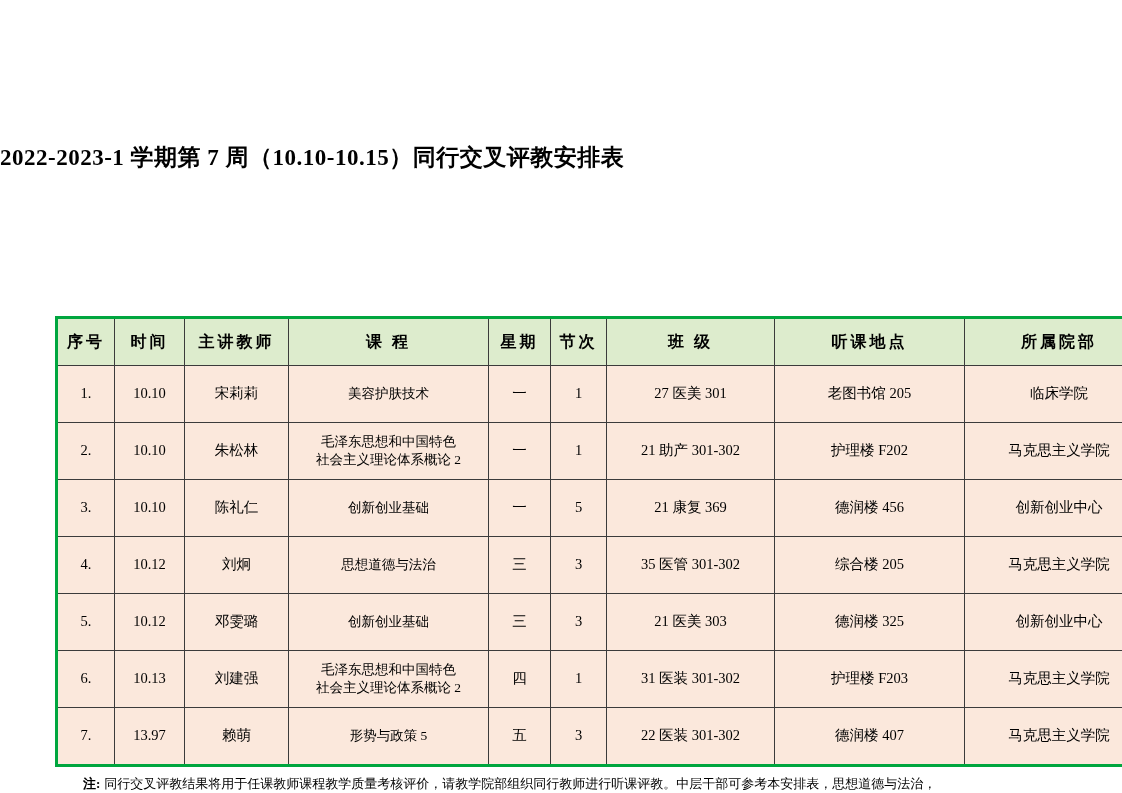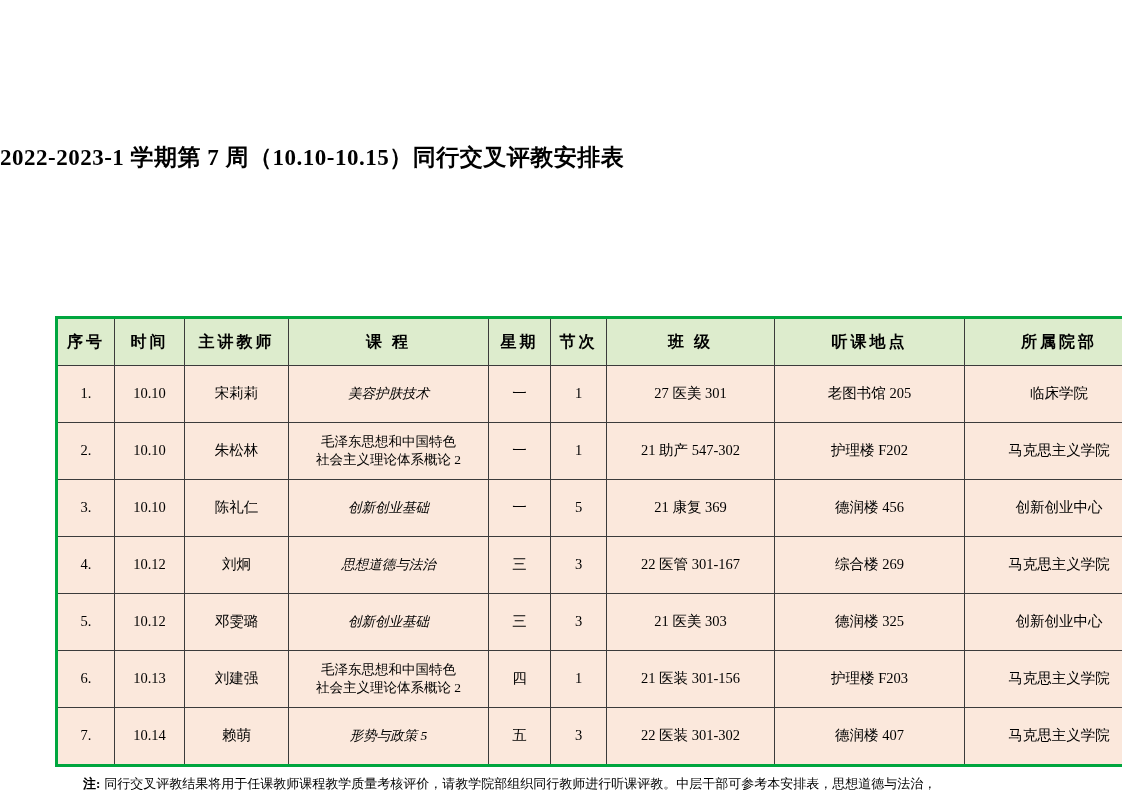--- a/index.html
+++ b/index.html
@@ -72,21 +72,20 @@
   .c-place { width: 190px; }
   .c-dept  { width: 190px; }
 
   .course-cell .line {
     display: block;
     font-size: 13.5px;
     line-height: 1.35;
   }
   .course-cell.single {
     font-size: 14.5px;
-    font-style: italic;
   }
   .note {
     position: absolute;
     left: 55px;
     top: 630px;
     width: 1012px;
     font-size: 13px;
     line-height: 1.9;
     font-family: "Liberation Serif", serif;
     color: #000;
@@ -149,21 +148,21 @@
         <tr>
           <td>2.</td>
           <td>10.10</td>
           <td>朱松林</td>
           <td class="course-cell">
             <span class="line">毛泽东思想和中国特色</span>
             <span class="line">社会主义理论体系概论 2</span>
           </td>
           <td>一</td>
           <td>1</td>
-          <td>21 助产 547-302</td>
+          <td>21 助产 301-302</td>
           <td>护理楼 F202</td>
           <td>马克思主义学院</td>
         </tr>
 
         <tr>
           <td>3.</td>
           <td>10.10</td>
           <td>陈礼仁</td>
           <td class="course-cell single">
             <span class="line">创新创业基础</span>
@@ -177,22 +176,22 @@
 
         <tr>
           <td>4.</td>
           <td>10.12</td>
           <td>刘炯</td>
           <td class="course-cell single">
             <span class="line">思想道德与法治</span>
           </td>
           <td>三</td>
           <td>3</td>
-          <td>22 医管 301-167</td>
-          <td>综合楼 269</td>
+          <td>35 医管 301-302</td>
+          <td>综合楼 205</td>
           <td>马克思主义学院</td>
         </tr>
 
         <tr>
           <td>5.</td>
           <td>10.12</td>
           <td>邓雯璐</td>
           <td class="course-cell single">
             <span class="line">创新创业基础</span>
           </td>
@@ -206,28 +205,28 @@
         <tr>
           <td>6.</td>
           <td>10.13</td>
           <td>刘建强</td>
           <td class="course-cell">
             <span class="line">毛泽东思想和中国特色</span>
             <span class="line">社会主义理论体系概论 2</span>
           </td>
           <td>四</td>
           <td>1</td>
-          <td>21 医装 301-156</td>
+          <td>31 医装 301-302</td>
           <td>护理楼 F203</td>
           <td>马克思主义学院</td>
         </tr>
 
         <tr>
           <td>7.</td>
-          <td>10.14</td>
+          <td>13.97</td>
           <td>赖萌</td>
           <td class="course-cell single">
             <span class="line">形势与政策 5</span>
           </td>
           <td>五</td>
           <td>3</td>
           <td>22 医装 301-302</td>
           <td>德润楼 407</td>
           <td>马克思主义学院</td>
         </tr>

